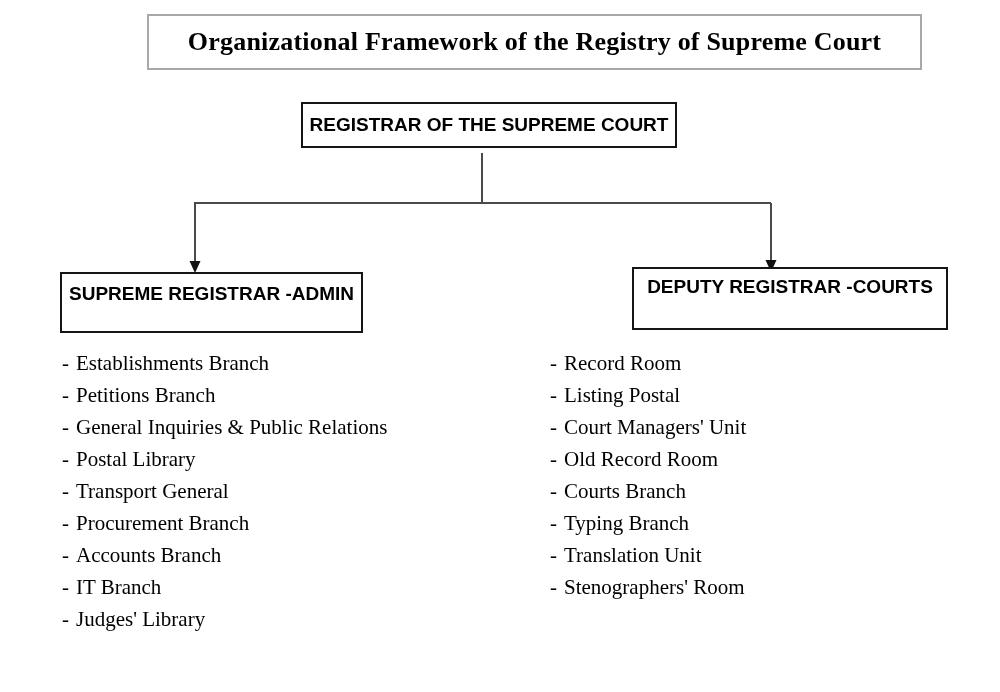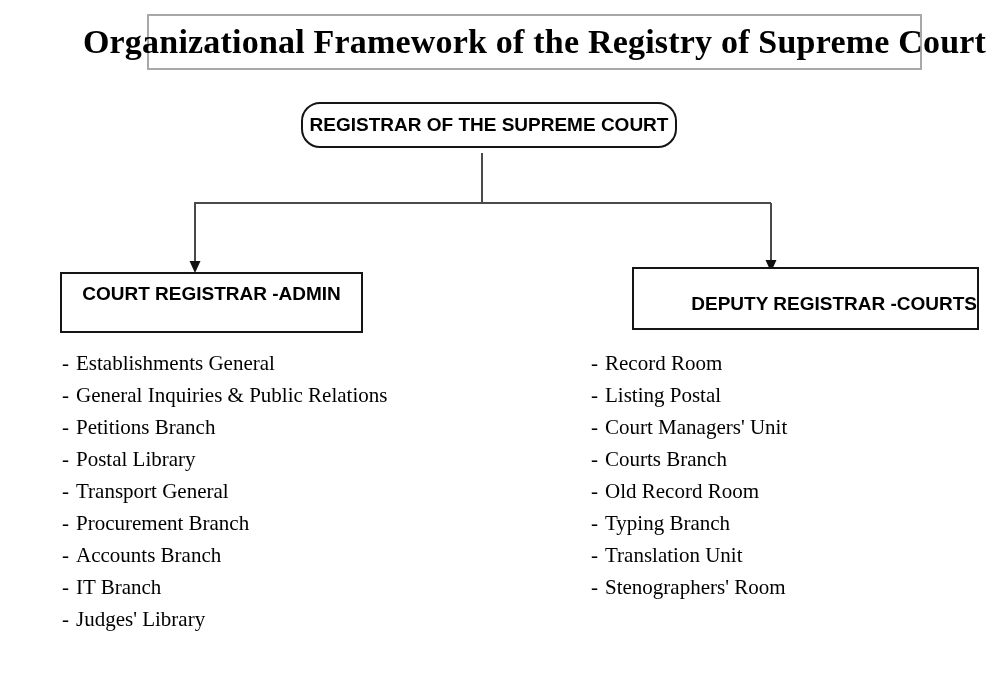--- a/index.html
+++ b/index.html
@@ -17,73 +17,72 @@
     position: absolute;
     left: 147px; top: 14px;
     width: 775px; height: 56px;
     box-sizing: border-box;
     border: 2px solid var(--title-border, #a8a8a8);
     display: flex; align-items: center; justify-content: center;
   }
   .title-box .title-text {
     font-family: "Liberation Serif", serif;
     font-weight: bold;
-    font-size: 34px;
+    font-size: 26px;
     letter-spacing: 0.2px;
     white-space: nowrap;
   }
 
   .node-box {
     position: absolute;
     box-sizing: border-box;
     border: 2px solid var(--box-border, #151515);
     background: #ffffff;
     font-family: "Liberation Sans", sans-serif;
     font-weight: bold;
     font-size: 19px;
     letter-spacing: 0px;
     text-align: center;
     white-space: nowrap;
   }
   .root-box {
     left: 301px; top: 102px;
     width: 376px; height: 46px;
-    display: flex; align-items: center; justify-content: center; border-radius: 19px;
+    display: flex; align-items: center; justify-content: center;
   }
   .admin-box {
     left: 60px; top: 272px;
     width: 303px; height: 61px;
     padding-top: 9px;
   }
   .courts-box {
     left: 632px; top: 267px;
-    width: 347px; height: 63px;
-    padding-top: 24px;
-    text-align: right;
+    width: 316px; height: 63px;
+    padding-top: 7px;
   }
 
   .connector-svg {
     position: absolute;
     left: 0; top: 0;
     width: 1000px; height: 692px;
     pointer-events: none;
   }
   .connector-line { stroke: var(--connector, #4a4a4a); stroke-width: 2; fill: none; }
   .arrowhead { fill: var(--arrowhead, #111111); stroke: none; }
 
   .branch-list {
     position: absolute;
     top: 347px;
     font-family: "Liberation Serif", serif;
     font-size: 21px;
     line-height: 32px;
     white-space: nowrap;
   }
   .branch-list.left { left: 62px; }
-  .branch-list.right { left: 550px; margin-left: 41px; }
+  .branch-list.right { left: 550px; }
   .list-item .bullet { margin-right: 7px; }
 </style>
 </head>
 <body>
 
 <div id="canvas">
 
   <div class="title-box">
     <span class="title-text">Organizational Framework of the Registry of Supreme Court</span>
   </div>
@@ -95,43 +94,43 @@
   <svg class="connector-svg" viewBox="0 0 1000 692" xmlns="http://www.w3.org/2000/svg">
     <line class="connector-line" x1="482" y1="153" x2="482" y2="203"></line>
     <line class="connector-line" x1="195" y1="203" x2="771" y2="203"></line>
     <line class="connector-line" x1="195" y1="202" x2="195" y2="263"></line>
     <polygon class="arrowhead" points="189.5,261 200.5,261 195,273"></polygon>
     <line class="connector-line" x1="771" y1="203" x2="771" y2="262"></line>
     <polygon class="arrowhead" points="765.5,260 776.5,260 771,272"></polygon>
   </svg>
 
   <div class="node-box admin-box">
-    <span>COURT REGISTRAR -ADMIN</span>
+    <span>SUPREME REGISTRAR -ADMIN</span>
   </div>
 
   <div class="node-box courts-box">
     <span>DEPUTY REGISTRAR -COURTS</span>
   </div>
 
   <div class="branch-list left">
-    <div class="list-item"><span class="bullet">-</span><span>Establishments General</span></div>
+    <div class="list-item"><span class="bullet">-</span><span>Establishments Branch</span></div>
+    <div class="list-item"><span class="bullet">-</span><span>Petitions Branch</span></div>
     <div class="list-item"><span class="bullet">-</span><span>General Inquiries &amp; Public Relations</span></div>
-    <div class="list-item"><span class="bullet">-</span><span>Petitions Branch</span></div>
     <div class="list-item"><span class="bullet">-</span><span>Postal Library</span></div>
     <div class="list-item"><span class="bullet">-</span><span>Transport General</span></div>
     <div class="list-item"><span class="bullet">-</span><span>Procurement Branch</span></div>
     <div class="list-item"><span class="bullet">-</span><span>Accounts Branch</span></div>
     <div class="list-item"><span class="bullet">-</span><span>IT Branch</span></div>
     <div class="list-item"><span class="bullet">-</span><span>Judges' Library</span></div>
   </div>
 
   <div class="branch-list right">
     <div class="list-item"><span class="bullet">-</span><span>Record Room</span></div>
     <div class="list-item"><span class="bullet">-</span><span>Listing Postal</span></div>
     <div class="list-item"><span class="bullet">-</span><span>Court Managers' Unit</span></div>
+    <div class="list-item"><span class="bullet">-</span><span>Old Record Room</span></div>
     <div class="list-item"><span class="bullet">-</span><span>Courts Branch</span></div>
-    <div class="list-item"><span class="bullet">-</span><span>Old Record Room</span></div>
     <div class="list-item"><span class="bullet">-</span><span>Typing Branch</span></div>
     <div class="list-item"><span class="bullet">-</span><span>Translation Unit</span></div>
     <div class="list-item"><span class="bullet">-</span><span>Stenographers' Room</span></div>
   </div>
 
 </div>
 
 </body></html>

